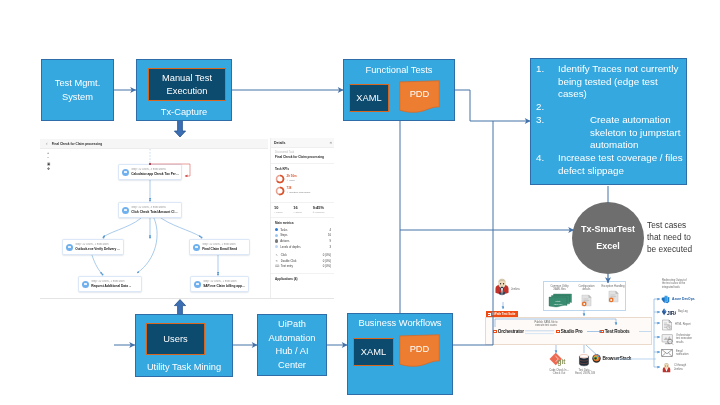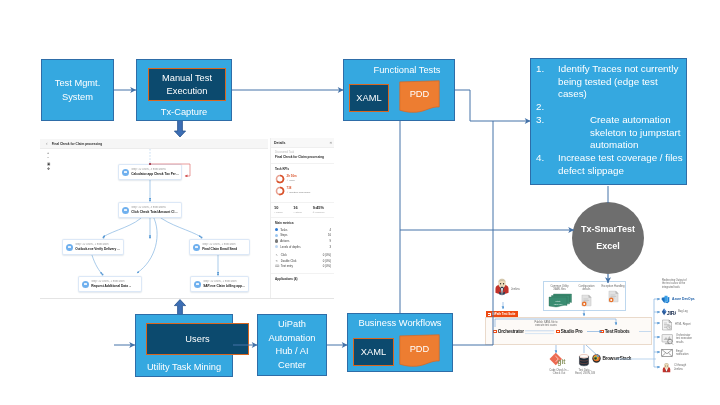--- a/index.html
+++ b/index.html
@@ -537,21 +537,21 @@
 
   <div class="bluebox" style="left:136px;top:59px;width:96px;height:62px;flex-direction:column;justify-content:flex-start;">
     <div class="orangebox" style="left:11px;top:8px;width:78px;height:33px;font-size:9.3px;line-height:13px;">
       <span>Manual Test
 Execution</span>
     </div>
     <div style="position:absolute;left:0;bottom:3px;width:100%;text-align:center;font-size:9.3px;">Tx-Capture</div>
   </div>
 
   <div class="bluebox" style="left:343px;top:59px;width:112px;height:62px;">
-    <div style="position:absolute;left:0;top:5px;width:100%;font-size:9.3px;padding-left:8px;">Functional Tests</div>
+    <div style="position:absolute;left:0;top:5px;width:100%;font-size:9.3px;">Functional Tests</div>
     <div class="orangebox" style="left:5px;top:24px;width:40px;height:28px;font-size:9.3px;">
       <span>XAML</span>
     </div>
     <svg class="abs" style="left:55px;top:20px" width="44" height="34">
       <path d="M0.8,1.9 L40.2,0.8 L40.2,27.0 C33.0,26.2 26.5,31.4 17.5,32.2 C10.5,32.8 5.0,31.5 0.8,30.2 Z" fill="#ED7D31" stroke="#D9661F" stroke-width="0.7" stroke-linejoin="round"></path>
     </svg>
     <div style="position:absolute;left:55px;top:29px;width:41px;text-align:center;font-size:9.3px;color:#fff;">PDD</div>
   </div>
 
   <div class="bluebox" style="left:530px;top:58px;width:157px;height:127px;display:block;overflow:hidden;white-space:normal;">
@@ -572,35 +572,38 @@
           <span style="flex: 1 1 auto;">Increase test coverage / files defect slippage</span>
         </div>
       </div>
   </div>
 
   <div class="abs" style="left:572px;top:202px;width:72px;height:72px;border-radius:50%;background:#6E6E6E;
        display:flex;align-items:center;justify-content:center;flex-direction:column;color:#fff;font-weight:bold;font-size:9px;line-height:17px;">
     <span>Tx-SmarTest</span>
     <span>Excel</span>
   </div>
+  <div class="abs" style="left:647px;top:220px;width:72px;font-size:8.3px;line-height:11.8px;color:#3A3A3A;white-space:pre-line;">Test cases
+that need to
+be executed</div>
 
 
   <div class="bluebox" style="left:135px;top:314px;width:98px;height:63px;">
-    <div class="orangebox" style="left:10px;top:8px;width:103px;height:32px;font-size:9.3px;">
+    <div class="orangebox" style="left:10px;top:8px;width:59px;height:32px;font-size:9.3px;">
       <span>Users</span>
     </div>
     <div style="position:absolute;left:0;bottom:4px;width:100%;text-align:center;font-size:9.3px;">Utility Task Mining</div>
   </div>
 
   <div class="bluebox" style="left:257px;top:314px;width:70px;height:62px;font-size:9.3px;line-height:13.5px;white-space:pre-line;">UiPath
 Automation
 Hub / AI
 Center</div>
 
-  <div class="bluebox" style="left:347px;top:313px;width:106px;height:59px;">
+  <div class="bluebox" style="left:347px;top:313px;width:106px;height:82px;">
     <div style="position:absolute;left:0;top:4px;width:100%;text-align:center;font-size:9.3px;">Business Workflows</div>
     <div class="orangebox" style="left:5px;top:24px;width:41px;height:28px;font-size:9.3px;">
       <span>XAML</span>
     </div>
     <svg class="abs" style="left:51px;top:20px" width="44" height="36">
       <path d="M0.8,1.9 L40.2,0.8 L40.2,27.0 C33.0,26.2 26.5,31.4 17.5,32.2 C10.5,32.8 5.0,31.5 0.8,30.2 Z" fill="#ED7D31" stroke="#D9661F" stroke-width="0.7" stroke-linejoin="round"></path>
     </svg>
     <div style="position:absolute;left:51px;top:30px;width:41px;text-align:center;font-size:9.3px;color:#fff;">PDD</div>
   </div>
 

